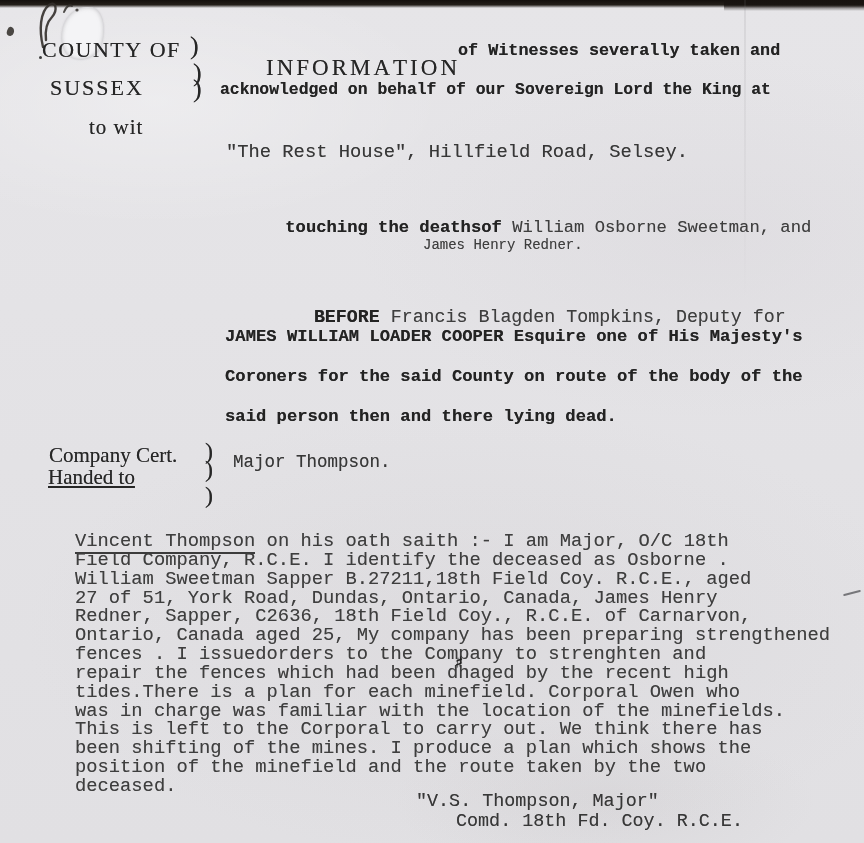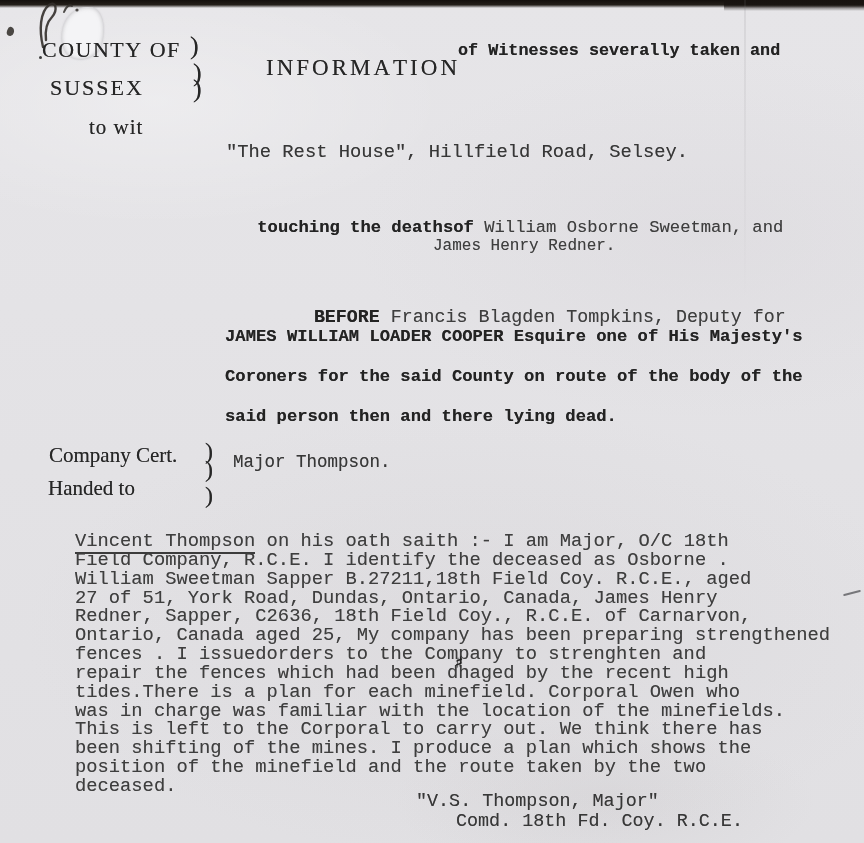--- a/index.html
+++ b/index.html
@@ -62,43 +62,44 @@
   <div class="county-dot"></div>
   <div class="pen-dash"></div>
 
   <div class="ln serif" style="left:42px;top:37px;font-size:22px;letter-spacing:1.5px;text-align:center;">COUNTY OF</div>
   <div class="ln serif bracket" style="left:190px;top:31px;">)</div>
   <div class="ln serif" style="left:266px;top:35px;font-size:23px;letter-spacing:3px;margin-top:20px;">INFORMATION</div>
   <div class="ln mono b ink-dark" style="left:458px;top:41px;font-size:16.8px;">of Witnesses severally taken and</div>
   <div class="ln serif bracket" style="left:193px;top:58px;">)</div>
   <div class="ln serif" style="left:50px;top:75px;font-size:22px;letter-spacing:2px;">SUSSEX</div>
   <div class="ln serif bracket" style="left:193px;top:74px;">)</div>
+  <div class="ln mono b ink-dark" style="left:220px;top:80px;font-size:16.4px;">acknowledged on behalf of our Sovereign Lord the King at</div>
   <div class="ln serif" style="left:89px;top:115px;font-size:21px;letter-spacing:1px;">to wit</div>
 
   <div class="ln mono ink-mid" style="left:226px;top:141px;font-size:18.8px;">"The Rest House", Hillfield Road, Selsey.</div>
 
-  <div class="ln mono" style="left:216px;top:199px;font-size:17.2px;">
+  <div class="ln mono" style="left:244px;top:199px;font-size:17.2px;">
     <span class="b ink-dark">touching the deaths</span><span class="b ink-dark">of</span><span class="ink-body"> William Osborne Sweetman, and</span>
   </div>
 
-  <div class="ln mono ink-body" style="left:433px;top:237px;font-size:16px;">James Henry Redner.</div>
+  <div class="ln mono ink-body" style="left:423px;top:237px;font-size:14px;">James Henry Redner.</div>
 
   <div class="ln mono" style="left:270px;top:287px;font-size:18.3px;">
     <span class="b ink-dark">BEFORE</span><span class="ink-body"> Francis Blagden Tompkins, Deputy for</span>
   </div>
 
   <div class="ln mono b ink-dark" style="left:225px;top:327px;font-size:17.2px;font-family:Liberation Mono, monospace;">JAMES WILLIAM LOADER COOPER Esquire one of His Majesty's</div>
   <div class="ln mono b ink-dark" style="left:225px;top:367px;font-size:17.2px;">Coroners for the said County on route of the body of the</div>
   <div class="ln mono b ink-dark" style="left:225px;top:407px;font-size:17.2px;">said person then and there lying dead.</div>
 
   <div class="ln serif" style="left:49px;top:443px;font-size:21px;">Company Cert.</div>
   <div class="ln serif" style="left:205px;top:438px;font-size:24px;">)</div>
   <div class="ln serif" style="left:205px;top:456px;font-size:24px;">)</div>
   <div class="ln mono ink-mid" style="left:233px;top:452px;font-size:17.5px;">Major Thompson.</div>
-  <div class="ln serif" style="left:48px;top:476px;font-size:21px;">Handed to</div>
+  <div class="ln serif" style="left:48px;top:465px;font-size:21px;text-decoration:underline;">Handed to</div>
   <div class="ln serif" style="left:205px;top:482px;font-size:24px;">)</div>
 
   <div class="body-block mono ink-body">
     <div><span class="u">Vincent Thompson</span><span> on his oath saith :- I am Major, O/C 18th</span></div>
     <div>Field Company, R.C.E. I identify the deceased as Osborne  .</div>
     <div>William Sweetman Sapper B.27211,18th Field Coy. R.C.E., aged</div>
     <div>27 of 51, York Road, Dundas, Ontario, Canada, James Henry</div>
     <div>Redner, Sapper, C2636, 18th Field Coy., R.C.E. of Carnarvon,</div>
     <div>Ontario, Canada aged 25, My company has been preparing strengthened</div>
     <div>fences .  I issuedorders to the Company to strenghten and</div>

